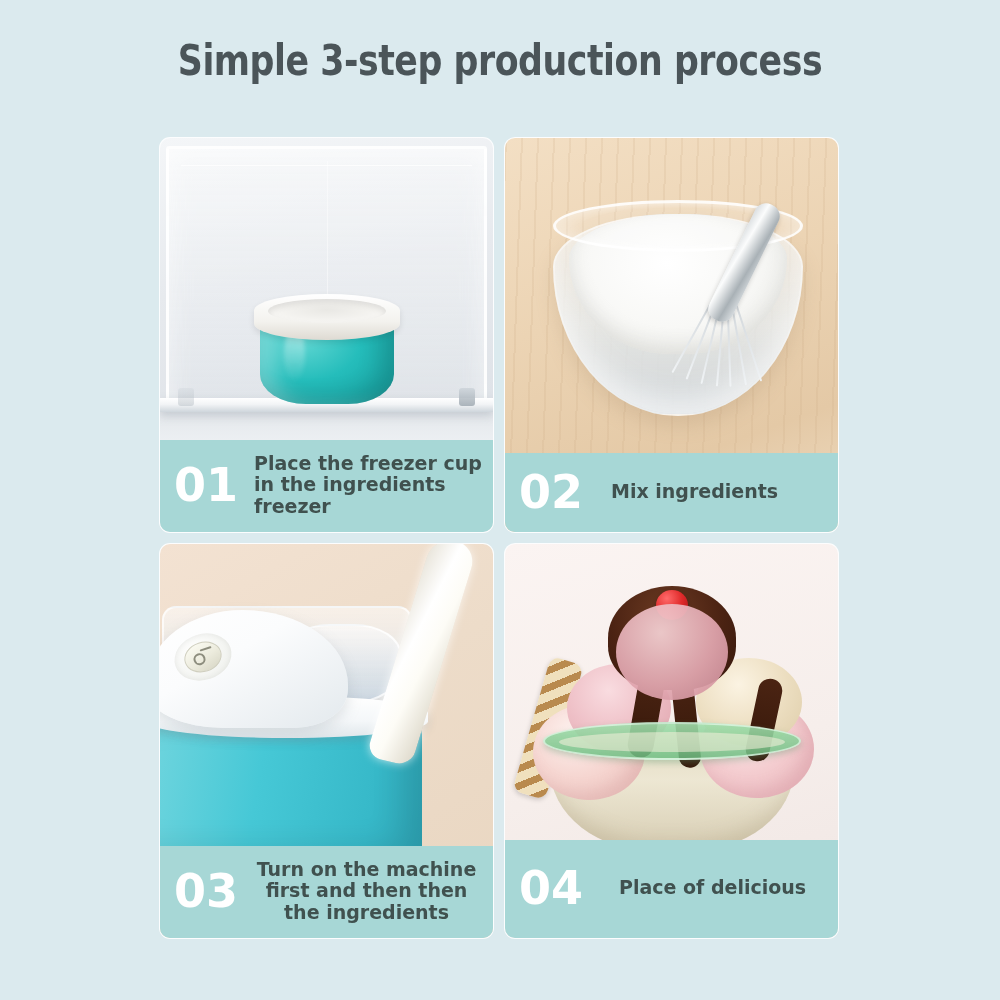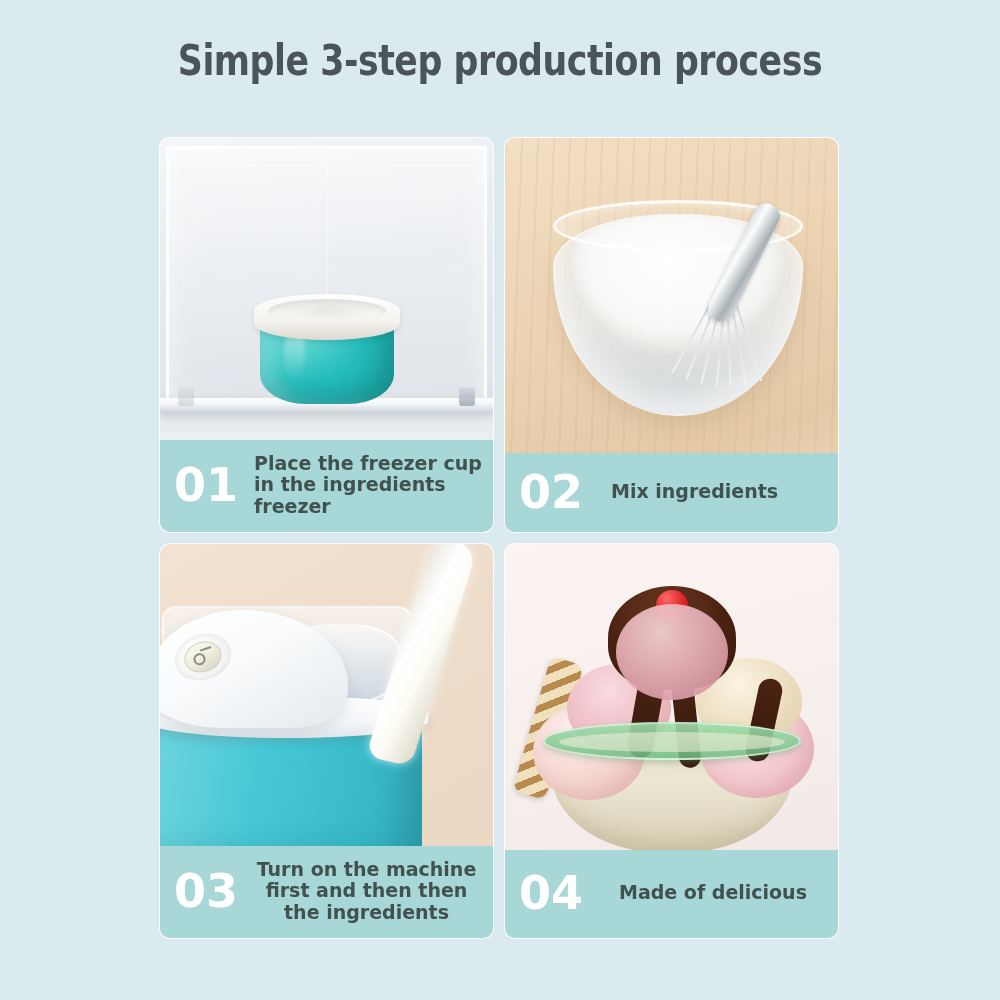--- a/index.html
+++ b/index.html
@@ -88,21 +88,21 @@
     margin-left: 16px;
     font-family: "DejaVu Sans", sans-serif;
   }
 
   .cap-1 { height: 92px; }
   .cap-1 .caption-text { text-align: left; }
   .cap-2 { height: 79px; }
   .cap-2 .caption-text { margin-left: 28px; }
   .cap-3 { height: 92px; }
   .cap-3 .caption-text { text-align: center; margin-left: 12px; }
-  .cap-4 { height: 88px; }
+  .cap-4 { height: 98px; }
   .cap-4 .caption-text { text-align: center; margin-left: 36px; }
 
   
   .freezer-bg {
     position: absolute;
     inset: 0;
     background: linear-gradient(170deg, #f4f6f8 0%, #e7eaee 35%, #dfe3e8 70%, #e9ecef 100%);
   }
   .freezer-box {
     position: absolute;
@@ -533,17 +533,17 @@
       <div class="choc-drip"></div>
       <div class="scoop scoop-top" style="z-index:1;opacity:.92"></div>
       <div class="choc-run" style="left:128px;bottom:180px;width:26px;height:86px;transform:rotate(10deg);"></div>
       <div class="choc-run" style="left:170px;bottom:170px;width:22px;height:96px;transform:rotate(-6deg);"></div>
       <div class="choc-run" style="right:62px;bottom:176px;width:24px;height:84px;transform:rotate(12deg);"></div>
       <div class="cherry"></div>
       <div class="glass-rim"></div>
     </div>
     <div class="caption cap-4">
       <div class="caption-num">04</div>
-      <div class="caption-text">Made of delicious</div>
+      <div class="caption-text">Place of delicious</div>
     </div>
   </div>
 
 </div>
 
 </body></html>

